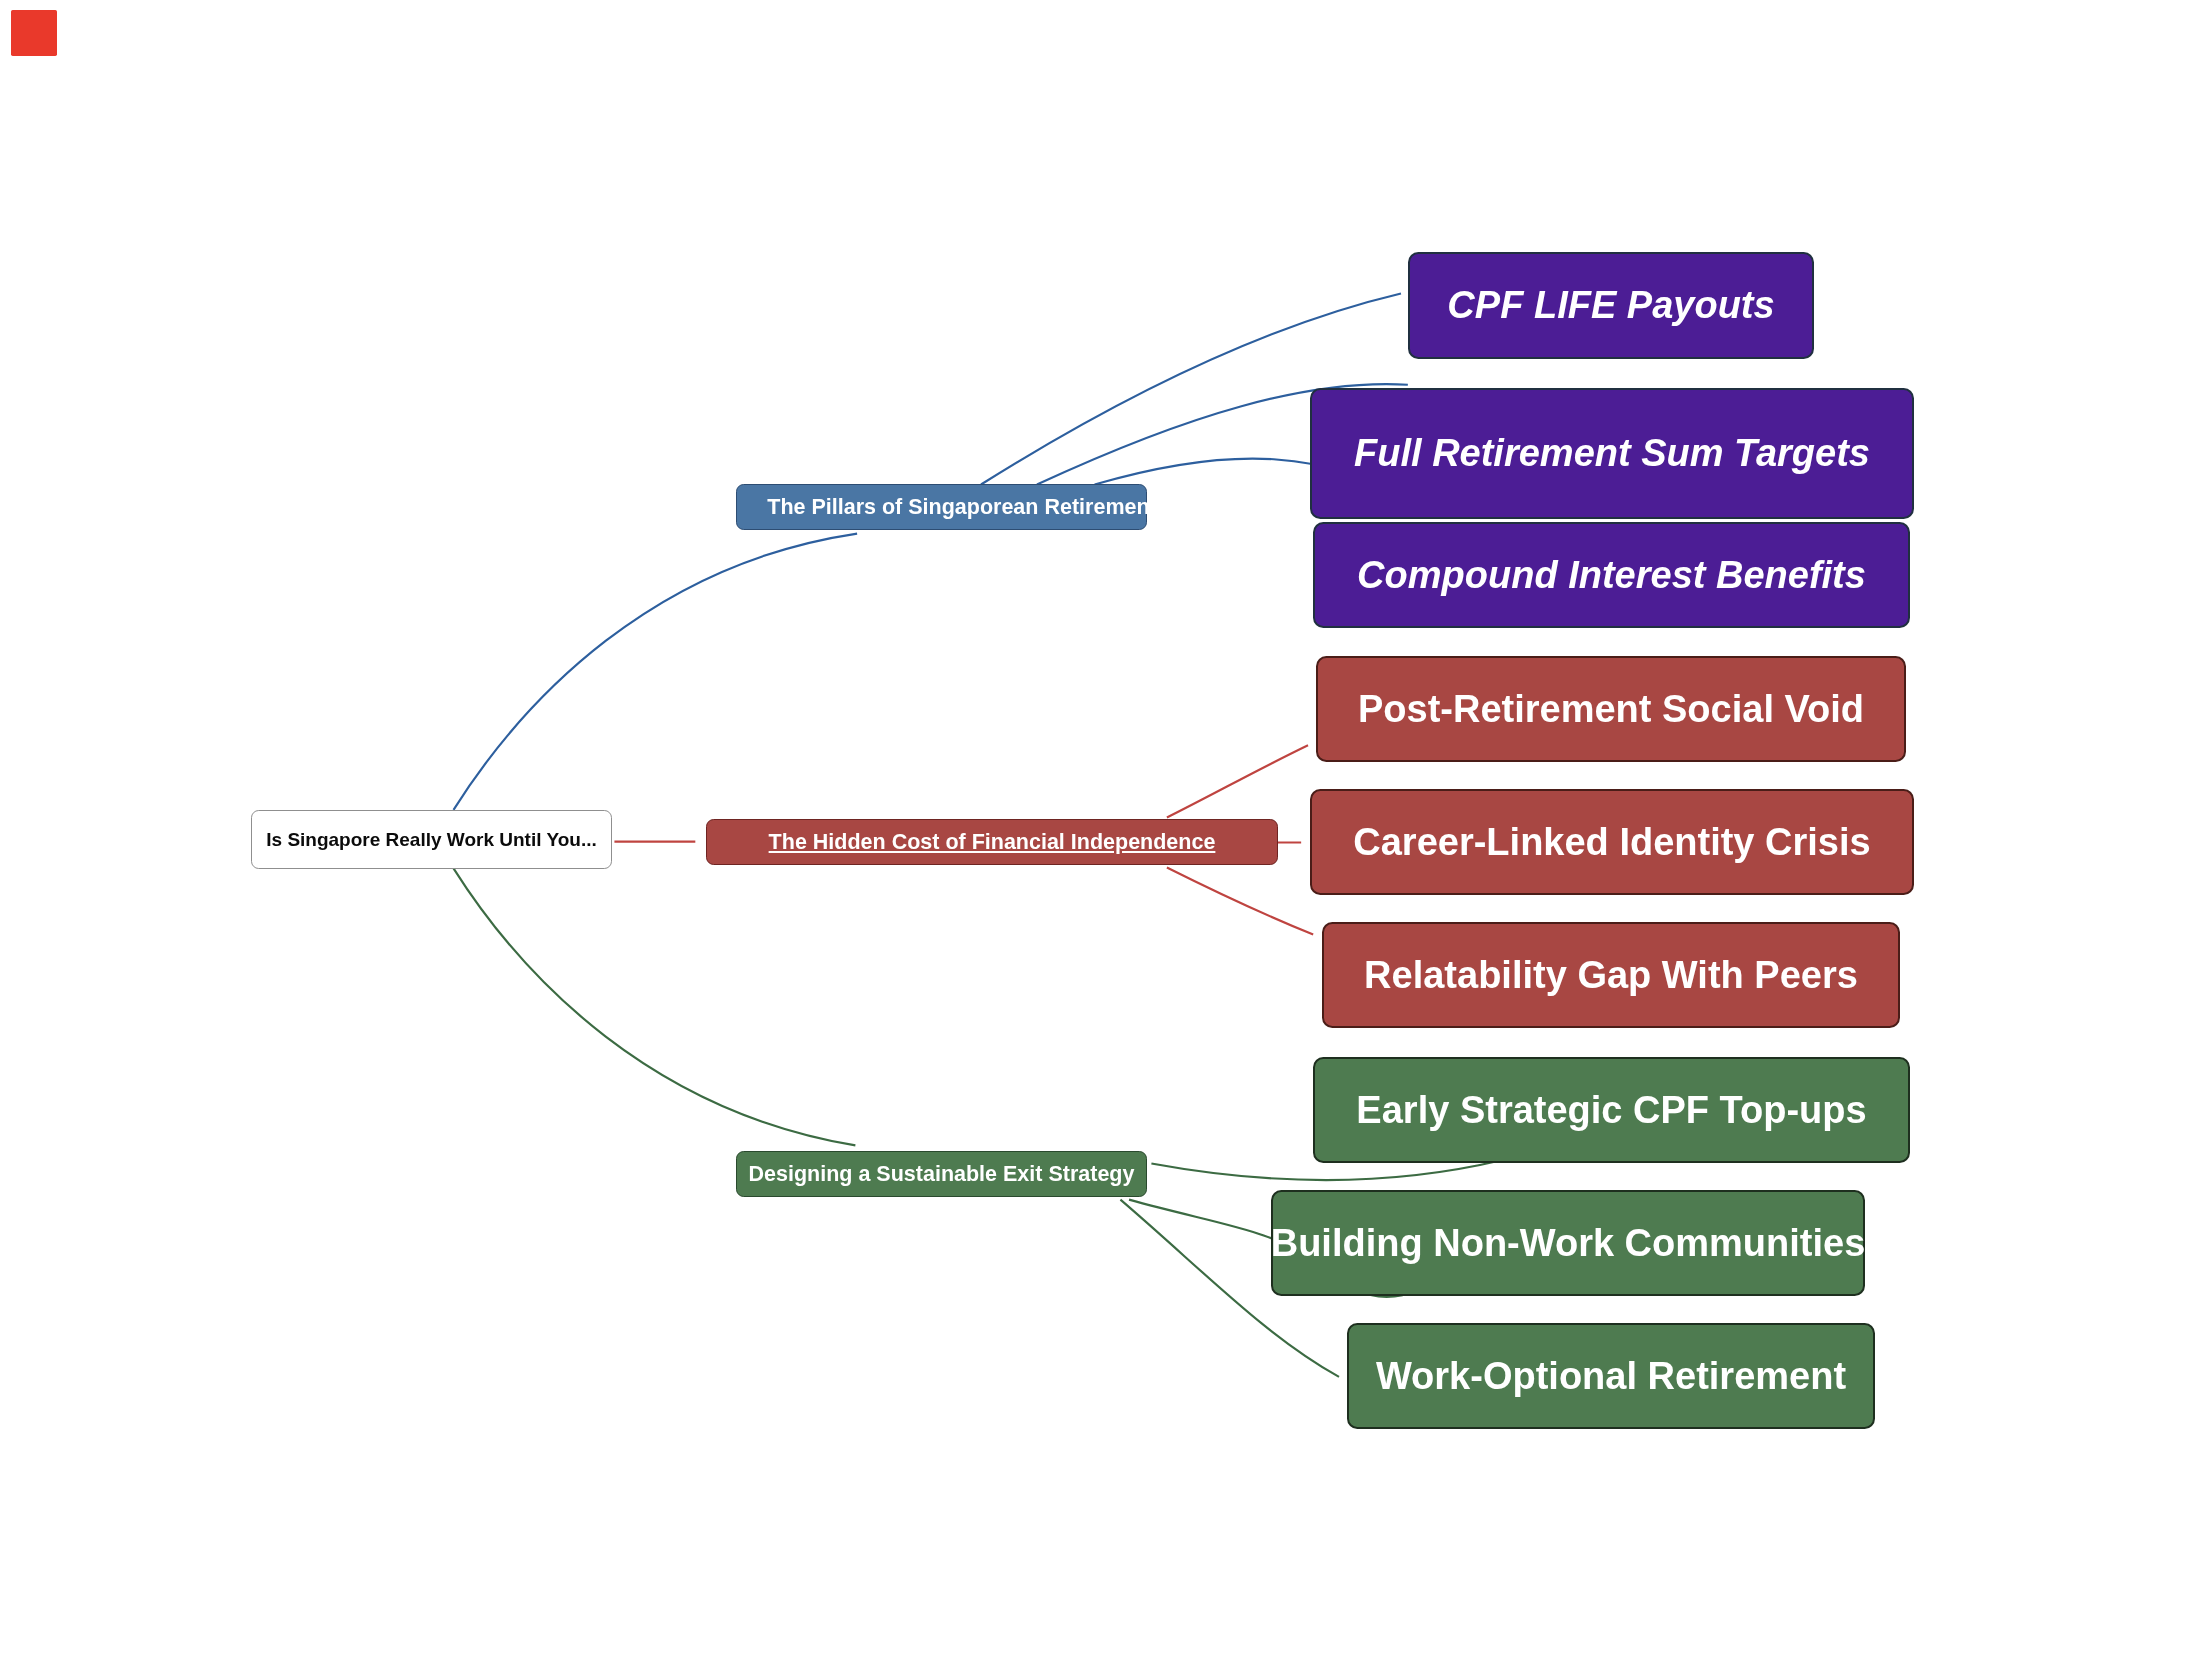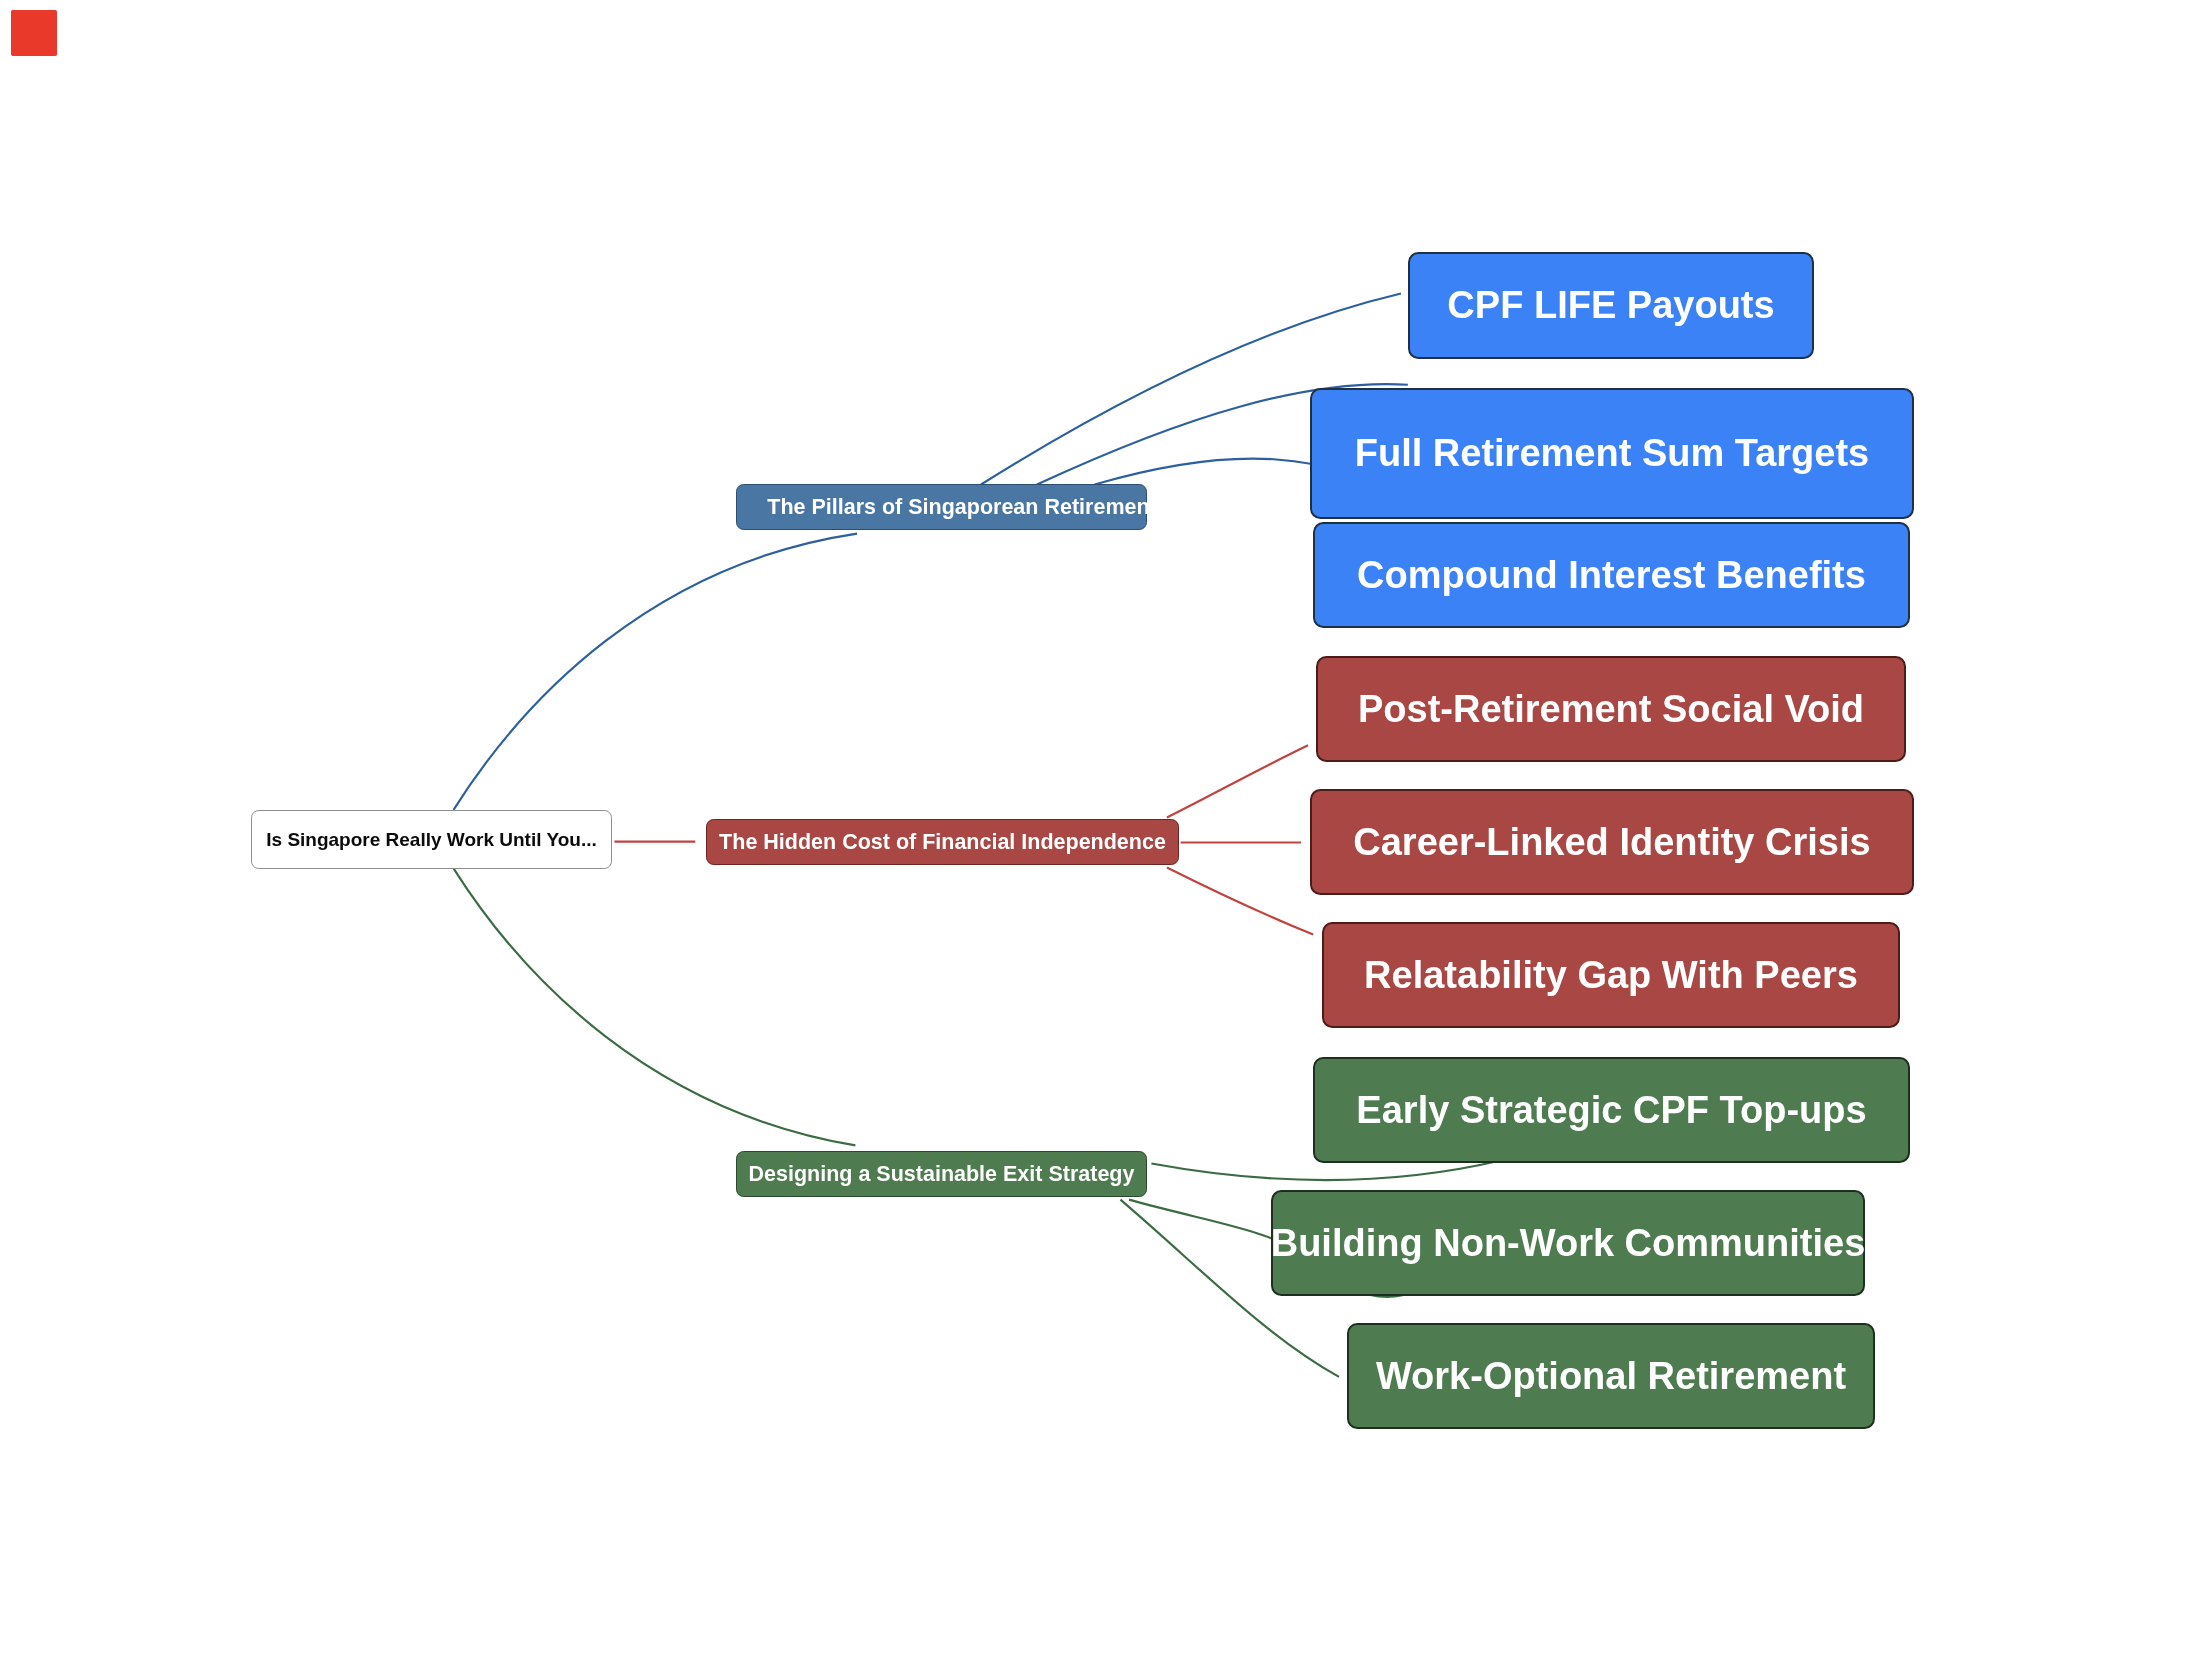--- a/index.html
+++ b/index.html
@@ -51,21 +51,21 @@
   }
   .branch-blue  { background: #4a76a4; border-color: #2d4d73; padding-left: 41px; }
   .branch-red   { background: #a84743; border-color: #6e2422; }
   .branch-green { background: #4e7b50; border-color: #2a4a2e; }
   .leaf-node {
     border-radius: 10.3px;
     color: #ffffff;
     font-size: 38px;
     border: 2.6px solid transparent;
   }
-  .leaf-blue  { background: #3b82f6; border-color: #203040; }
+  .leaf-blue  { background: #4c1d95; border-color: #203040; font-style: italic; }
   .leaf-red   { background: #a84743; border-color: #4a1d18; }
   .leaf-green { background: #4e7b50; border-color: #1e2f1f; }
 </style>
 </head>
 <body>
 
 <div class="canvas">
 
   <div class="marker"></div>
 
@@ -98,21 +98,21 @@
     <path class="edge-green" d="M 1302,1394 C 1400,1478 1470,1552 1556,1600" marker-end="url(#arrow-green)"></path>
   </svg>
 
   <div class="node root-node" style="left:251px; top:810px; width:361px; height:59px;">
     <span>Is Singapore Really Work Until You...</span>
   </div>
 
   <div class="node branch-node branch-blue" style="left:736px; top:484px; width:411px; height:46px;">
     <span>The Pillars of Singaporean Retirement</span>
   </div>
-  <div class="node branch-node branch-red" style="left:706px; top:819px; width:473px; height:46px;">
+  <div class="node branch-node branch-red" style="left:706px; top:819px; width:572px; height:46px;text-decoration:underline;">
     <span>The Hidden Cost of Financial Independence</span>
   </div>
   <div class="node branch-node branch-green" style="left:736px; top:1151px; width:411px; height:46px;">
     <span>Designing a Sustainable Exit Strategy</span>
   </div>
 
   <div class="node leaf-node leaf-blue" style="left:1408px; top:252px; width:406px; height:107px;">
     <span>CPF LIFE Payouts</span>
   </div>
   <div class="node leaf-node leaf-blue" style="left:1310px; top:388px; width:604px; height:131px;">

